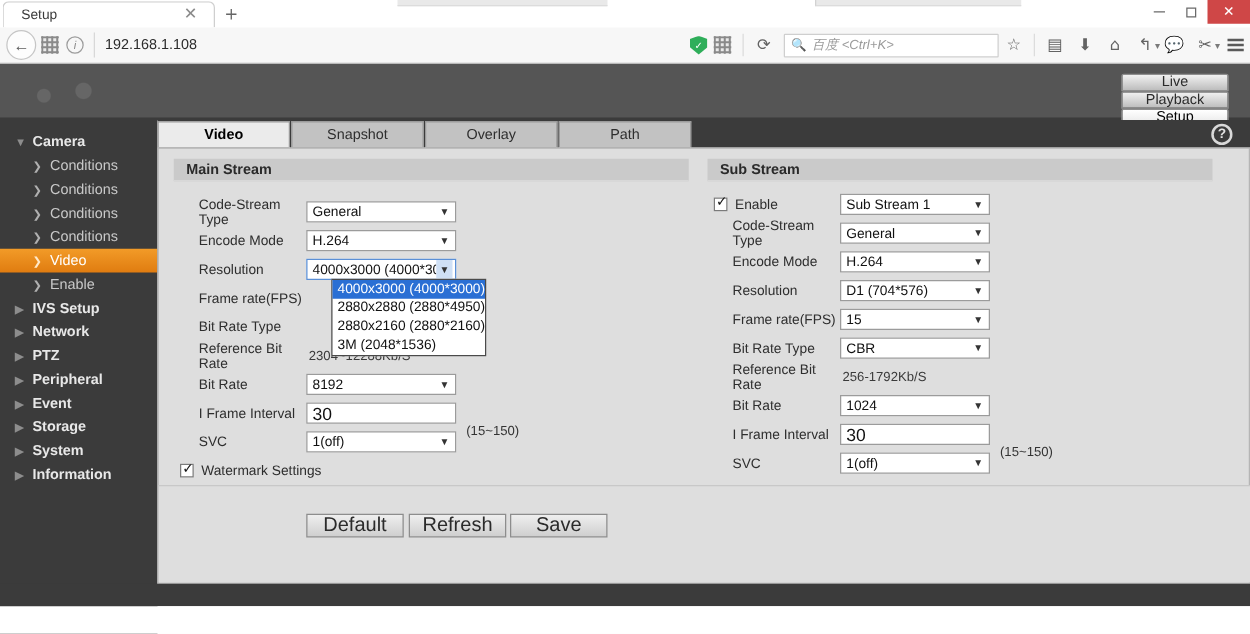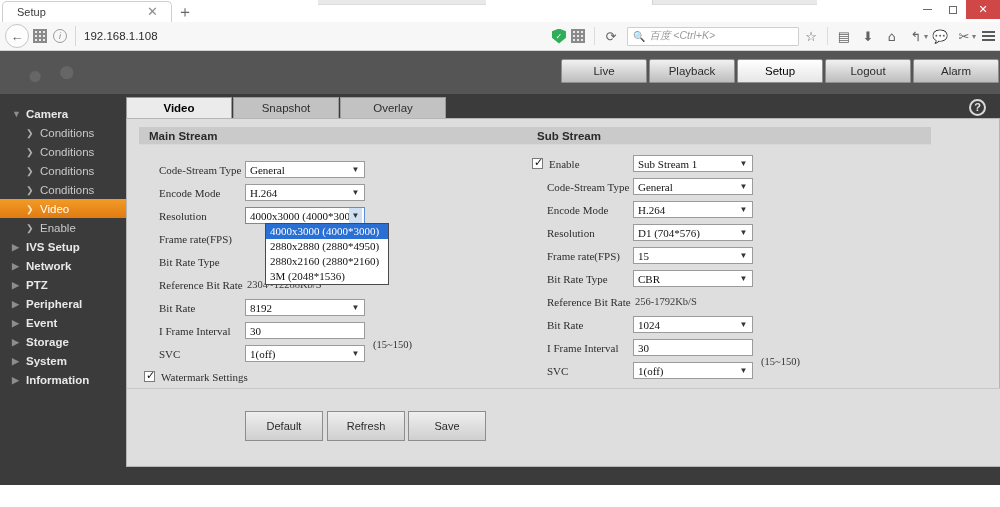--- a/index.html
+++ b/index.html
@@ -125,21 +125,21 @@
     border-bottom: 2px solid #3b3b3b;
   }
   .dev-logo {
     position: absolute; left: 14px; top: 10px; width: 96px; height: 26px;
     opacity: .10;
     background:
       radial-gradient(circle at 22% 60%, #fff 0 5px, transparent 6px),
       radial-gradient(circle at 55% 45%, #fff 0 6px, transparent 7px);
   }
   .topnav {
-    position: absolute; right: 1px; top: 8px; height: 24px; display: flex;
+    position: absolute; right: 17px; top: 8px; height: 24px; display: flex; flex-direction: column;
   }
   .topnav .nav-btn {
     width: 86px; height: 24px; margin-left: 2px;
     display: flex; align-items: center; justify-content: center;
     font-size: 11.5px; color: #2b2b2b; cursor: pointer;
     background: linear-gradient(#f1f1f1, #bdbdbd);
     border: 1px solid #8e8e8e; border-radius: 2px 2px 0 0;
   }
   .topnav .nav-btn.active {
     background: linear-gradient(#ffffff, #e6e6e6);
@@ -198,34 +198,33 @@
 
   .panel {
     position: absolute; left: 0; top: 22px; width: 874px; height: 349px;
     background: #dedede;
     border: 1px solid #b5b5b5;
   }
   .panel-inner { position: relative; width: 100%; height: 100%; padding-left: 20px; }
 
   .col { position: absolute; top: 8px; }
   .col.main { left: 12px; width: 412px; }
-  .col.sub  { left: 400px; width: 404px; }
+  .col.sub  { left: 439px; width: 404px; }
 
   .sect-head {
     height: 18px; background: #cacaca;
     display: flex; align-items: center; padding-left: 10px;
     font-size: 11.5px; font-weight: bold; color: #2a2a2a;
     border-bottom: 1px solid #d8d8d8;
   }
 
   .form { margin-top: 14px; position: relative; }
   .row {
     height: 21px; display: flex; align-items: center; margin-bottom: 2px;
     position: relative;
-    font-family: Liberation Serif, serif;
   }
   .lbl {
     width: 106px; font-size: 11px; color: #2e2e2e; flex: 0 0 auto;
     padding-left: 20px;
   }
   .lbl.cb { padding-left: 0; display: flex; align-items: center; }
   .cbx {
     width: 11px; height: 11px; background: #fff; border: 1px solid #7b7b7b;
     margin-right: 6px; margin-left: 5px; position: relative; flex: 0 0 auto;
     cursor: pointer;
@@ -243,21 +242,21 @@
     font-size: 11px; color: #111; cursor: pointer; position: relative;
   }
   .sel .val { flex: 1; white-space: nowrap; overflow: hidden; }
   .sel .arw {
     width: 13px; text-align: center; font-size: 8px; color: #333;
     flex: 0 0 auto;
   }
   .txt {
     width: 120px; height: 17px; background: #fff;
     border: 1px solid #9b9b9b; display: flex; align-items: center;
-    padding: 0 4px; font-size: 11px; color: #111; cursor: text;
+    padding: 0 4px; font-size: 14px; color: #111; cursor: text;
   }
   .hint { font-size: 10.5px; color: #333; margin-left: 8px; white-space: nowrap; margin-top: 28px; }
   .static-val { font-size: 10.5px; color: #3a3a3a; padding-left: 2px; }
 
   
   .dd-open {
     position: absolute; left: 126px; top: 18px; width: 124px;
     background: #ffffff; border: 1px solid #4a4a4a; z-index: 40;
   }
   .dd-open .opt {
@@ -267,23 +266,23 @@
   .dd-open .opt.sel-opt { background: #2a6fd4; color: #ffffff; }
 
   .sel.focused { border: 1px solid #5a8fd6; }
   .sel.focused .arw { background: #cfe0f5; height: 15px; line-height:15px; }
 
   .btnbar {
     position: absolute; left: 0; bottom: 0; width: 874px; height: 78px;
     border-top: 1px solid #c8c8c8; background: #dedede;
   }
   .btn {
-    position: absolute; top: 22px; width: 78px; height: 30px;
+    position: absolute; top: 22px; width: 78px; height: 19px;
     display: flex; align-items: center; justify-content: center;
-    font-size: 11px; color: #2b2b2b; cursor: pointer;
+    font-size: 16px; color: #2b2b2b; cursor: pointer;
     background: linear-gradient(#efefef, #cfcfcf);
     border: 1px solid #8d8d8d;
   }
   .btn.b1 { left: 118px; }
   .btn.b2 { left: 200px; }
   .btn.b3 { left: 281px; }
 
   .footer {
     position: absolute; left: 0; top: 467px; width: 1000px; height: 40px;
     background: #ffffff;
@@ -431,20 +430,21 @@
       <span>Information</span>
     </div>
   </div>
 
   <div class="content">
 
     <div class="tabstrip2">
       <div class="t2 active">Video</div>
       <div class="t2">Snapshot</div>
       <div class="t2">Overlay</div>
+      <div class="t2">Path</div>
       <div class="help-ico">?</div>
     </div>
 
     <div class="panel">
       <div class="panel-inner">
 
         <div class="col main">
           <div class="sect-head">Main Stream</div>
           <div class="form">
 

